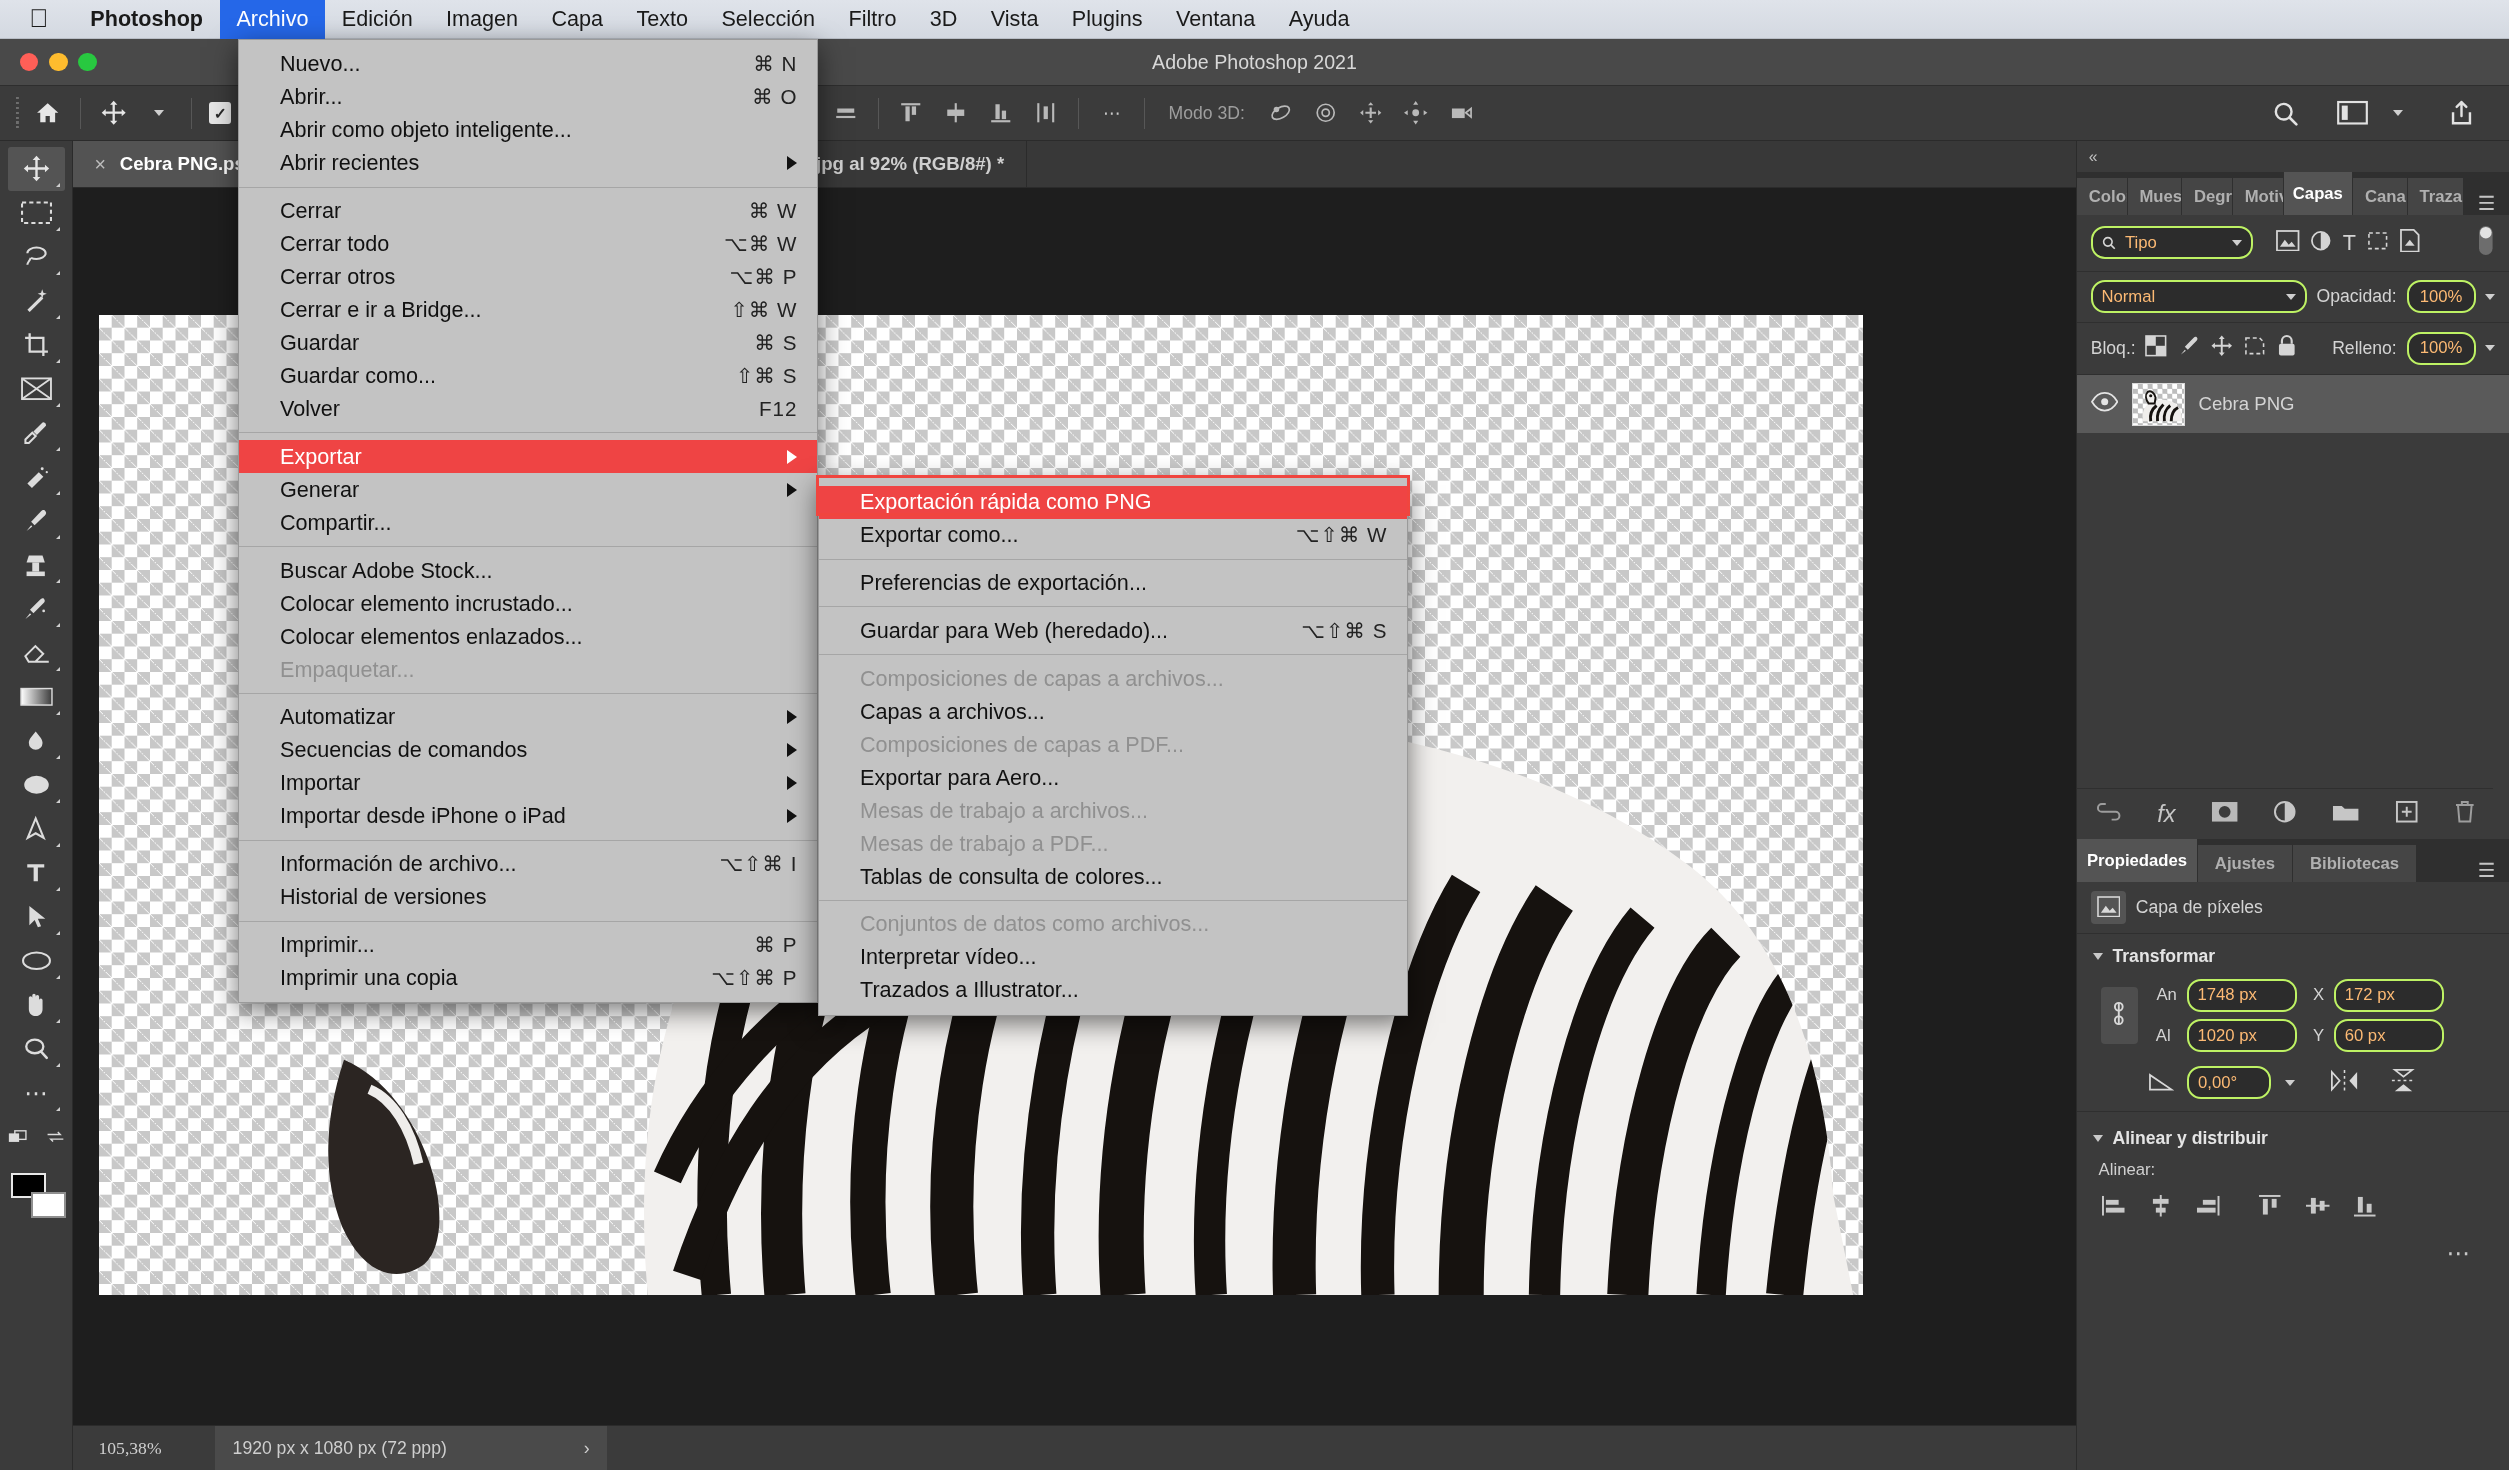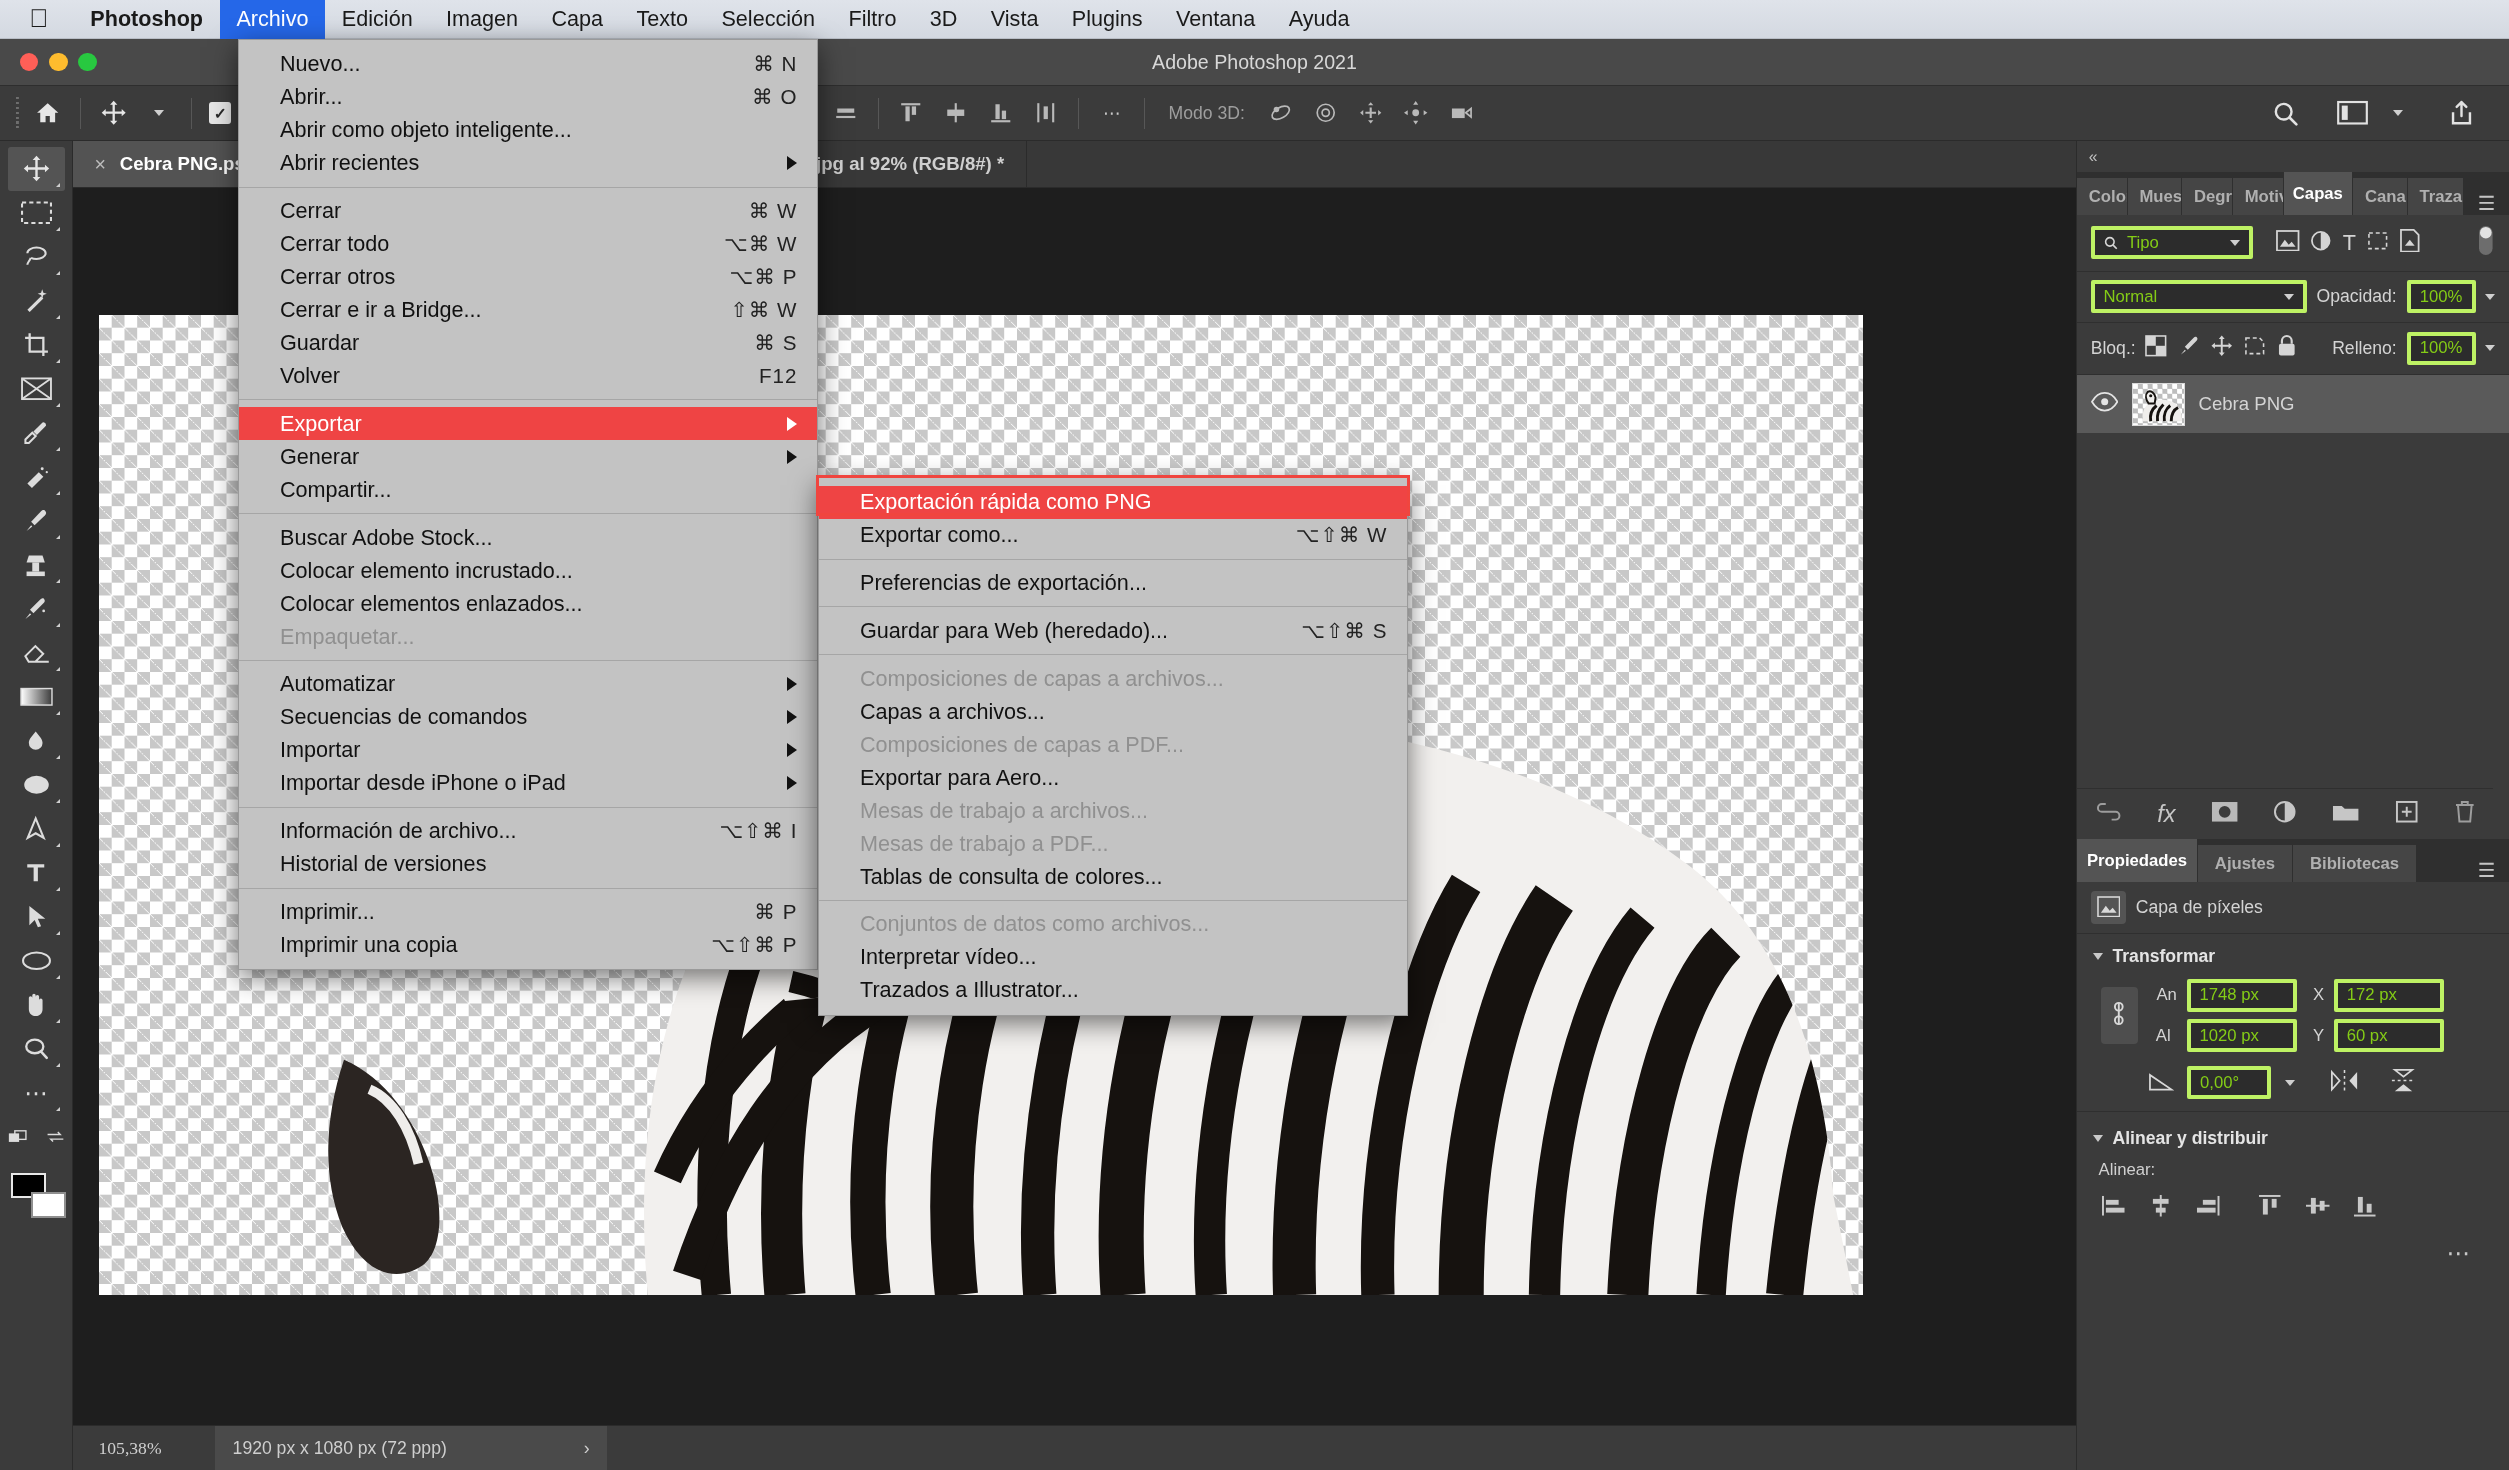--- a/index.html
+++ b/index.html
@@ -98,22 +98,22 @@
   }
   .dock-chevrons{ height:31px; display:flex; align-items:center; justify-content:flex-start;
                   padding-left:11.8px; color:#c0c0c0; font-size:15.7px;}
   .paneltabs{ display:flex; align-items:flex-end; height:43px; background:#2f2f2f; font-size:16.7px;}
   .ptab{ padding:0 11.8px; height:37px; display:flex;align-items:center; color:#b0b0b0;
          background:#454545; margin-right:1px; overflow:hidden; white-space:nowrap; font-weight:bold;}
   .ptab.active{ background:#545454; color:#fff; height:43px;}
   .phamb{ margin-left:auto; padding:0 13.7px; color:#c4c4c4; font-size:19.6px; }
   .prow{ display:flex; align-items:center; gap:9.8px; padding:8.8px 13.7px;
          border-bottom:1px solid #2f2f2f; font-size:17.6px;}
-  .field{ background:#2c2c2c; border:4px solid #bef264; border-radius:2px;
-          height:33px; display:flex; align-items:center; padding:0 8.8px; color:#84cc16; font-size:16.7px;}
+  .field{ background:#2c2c2c; border:2px solid #bef264; border-radius:14px;
+          height:33px; display:flex; align-items:center; padding:0 8.8px; color:#fdba74; font-size:16.7px;}
   .layer{ display:flex; align-items:center; gap:13.7px; padding:7.8px 13.7px; background:#5a5a5a;}
   .lthumb{ width:53px;height:43px; border:1px solid #d8d8d8; position:relative; overflow:hidden;
            background-image:
             linear-gradient(45deg,#bdbdbd 25%,transparent 25%,transparent 75%,#bdbdbd 75%),
             linear-gradient(45deg,#bdbdbd 25%,transparent 25%,transparent 75%,#bdbdbd 75%);
            background-size:9.8px 9.8px; background-position:0 0,4.9px 4.9px; background-color:#fff;}
   .layerfooter{ display:flex; align-items:center; justify-content:space-around;
                 height:51px; border-top:1px solid #2f2f2f; color:#c6c6c6; font-size:19.6px;}
   .sectionhdr{ display:flex; align-items:center; gap:9.8px; padding:11.8px 15.7px 7.8px;
                font-weight:bold; font-size:17.6px; color:#e4e4e4;}
@@ -869,20 +869,24 @@
     </div>
     <div class="mrow">
       <span class="lbl">Cerrar e ir a Bridge...</span>
       <span class="sc">⇧⌘ W</span>
     </div>
     <div class="mrow">
       <span class="lbl">Guardar</span>
       <span class="sc">⌘ S</span>
     </div>
     <div class="mrow">
+      <span class="lbl">Guardar como...</span>
+      <span class="sc">⇧⌘ S</span>
+    </div>
+    <div class="mrow">
       <span class="lbl">Volver</span>
       <span class="sc">F12</span>
     </div>
     <div class="msep"></div>
     <div class="mrow hl">
       <span class="lbl">Exportar</span>
       <span class="arrowr"></span>
     </div>
     <div class="mrow">
       <span class="lbl">Generar</span>

